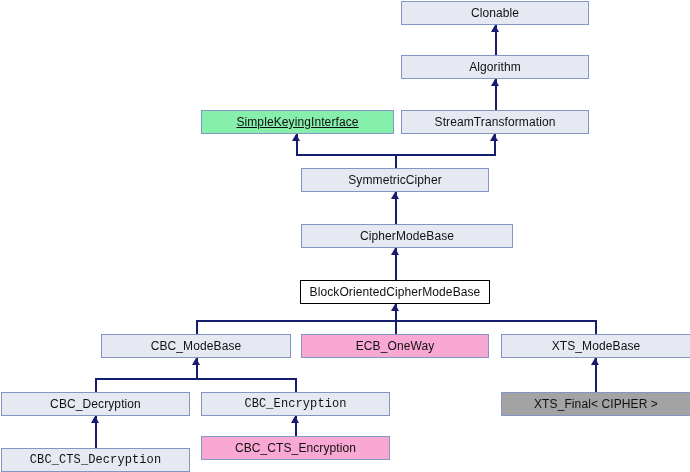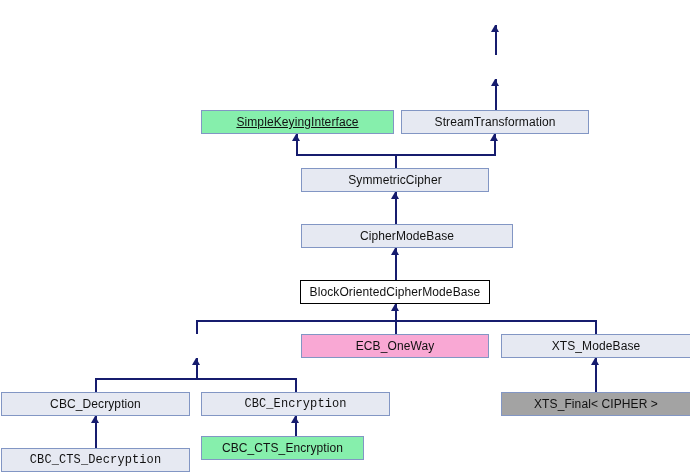--- a/index.html
+++ b/index.html
@@ -87,49 +87,58 @@
     <div class="arrowhead" style="left: 491px; top: 79px; border-bottom-color: rgb(22, 28, 110);"></div>
     <div class="arrowhead" style="left: 292px; top: 134px; border-bottom-color: rgb(22, 28, 110);"></div>
     <div class="arrowhead" style="left: 490px; top: 134px; border-bottom-color: rgb(22, 28, 110);"></div>
     <div class="arrowhead" style="left: 391px; top: 192px; border-bottom-color: rgb(22, 28, 110);"></div>
     <div class="arrowhead" style="left: 391px; top: 248px; border-bottom-color: rgb(22, 28, 110);"></div>
     <div class="arrowhead" style="left: 391px; top: 304px; border-bottom-color: rgb(22, 28, 110);"></div>
     <div class="arrowhead" style="left: 192px; top: 358px; border-bottom-color: rgb(22, 28, 110);"></div>
     <div class="arrowhead" style="left: 591px; top: 358px; border-bottom-color: rgb(22, 28, 110);"></div>
     <div class="arrowhead" style="left: 91px; top: 416px; border-bottom-color: rgb(22, 28, 110);"></div>
     <div class="arrowhead" style="left: 291px; top: 416px; border-bottom-color: rgb(22, 28, 110);"></div>
+    <div class="node" style="left: 401px; top: 1px; width: 188px; height: 24px; border-color: rgb(130, 150, 196); background: rgb(230, 233, 242); color: rgb(17, 17, 17);">
+      <span class="label">Clonable</span>
+    </div>
+    <div class="node" style="left: 401px; top: 55px; width: 188px; height: 24px; border-color: rgb(130, 150, 196); background: rgb(230, 233, 242); color: rgb(17, 17, 17);">
+      <span class="label">Algorithm</span>
+    </div>
     <div class="node" style="left: 201px; top: 110px; width: 193px; height: 24px; border-color: rgb(130, 150, 196); background: #86efac; color: rgb(17, 17, 17); text-decoration: underline;">
       <span class="label">SimpleKeyingInterface</span>
     </div>
     <div class="node" style="left: 401px; top: 110px; width: 188px; height: 24px; border-color: rgb(130, 150, 196); background: rgb(230, 233, 242); color: rgb(17, 17, 17);">
       <span class="label">StreamTransformation</span>
     </div>
     <div class="node" style="left: 301px; top: 168px; width: 188px; height: 24px; border-color: rgb(130, 150, 196); background: rgb(230, 233, 242); color: rgb(17, 17, 17);">
       <span class="label">SymmetricCipher</span>
     </div>
     <div class="node" style="left: 301px; top: 224px; width: 212px; height: 24px; border-color: rgb(130, 150, 196); background: rgb(230, 233, 242); color: rgb(17, 17, 17);">
       <span class="label">CipherModeBase</span>
     </div>
     <div class="node focus" style="left: 300px; top: 280px; width: 190px; height: 24px; border-color: rgb(0, 0, 0); background: rgb(255, 255, 255); color: rgb(17, 17, 17);">
       <span class="label">BlockOrientedCipherModeBase</span>
+    </div>
+    <div class="node" style="left: 101px; top: 334px; width: 190px; height: 24px; border-color: rgb(130, 150, 196); background: rgb(230, 233, 242); color: rgb(17, 17, 17);">
+      <span class="label">CBC_ModeBase</span>
     </div>
     <div class="node" style="left: 301px; top: 334px; width: 188px; height: 24px; border-color: rgb(130, 150, 196); background: #f9a8d4; color: rgb(17, 17, 17);">
       <span class="label">ECB_OneWay</span>
     </div>
     <div class="node" style="left: 501px; top: 334px; width: 190px; height: 24px; border-color: rgb(130, 150, 196); background: rgb(230, 233, 242); color: rgb(17, 17, 17);">
       <span class="label">XTS_ModeBase</span>
     </div>
     <div class="node" style="left: 1px; top: 392px; width: 189px; height: 24px; border-color: rgb(130, 150, 196); background: rgb(230, 233, 242); color: rgb(17, 17, 17);">
       <span class="label">CBC_Decryption</span>
     </div>
     <div class="node" style="left: 201px; top: 392px; width: 189px; height: 24px; border-color: rgb(130, 150, 196); background: rgb(230, 233, 242); color: rgb(17, 17, 17); font-family: Liberation Mono, monospace;">
       <span class="label">CBC_Encryption</span>
     </div>
     <div class="node" style="left: 501px; top: 392px; width: 190px; height: 24px; border-color: rgb(130, 150, 196); background: #a3a3a3; color: rgb(17, 17, 17);">
       <span class="label">XTS_Final&lt; CIPHER &gt;</span>
     </div>
     <div class="node" style="left: 1px; top: 448px; width: 189px; height: 24px; border-color: rgb(130, 150, 196); background: rgb(230, 233, 242); color: rgb(17, 17, 17); font-family: Liberation Mono, monospace;">
       <span class="label">CBC_CTS_Decryption</span>
     </div>
-    <div class="node" style="left: 201px; top: 436px; width: 163px; height: 24px; border-color: rgb(130, 150, 196); background: #86efac; color: rgb(17, 17, 17);">
+    <div class="node" style="left: 201px; top: 436px; width: 189px; height: 24px; border-color: rgb(130, 150, 196); background: #f9a8d4; color: rgb(17, 17, 17);">
       <span class="label">CBC_CTS_Encryption</span>
     </div>
   </div>
 
 </body></html>

